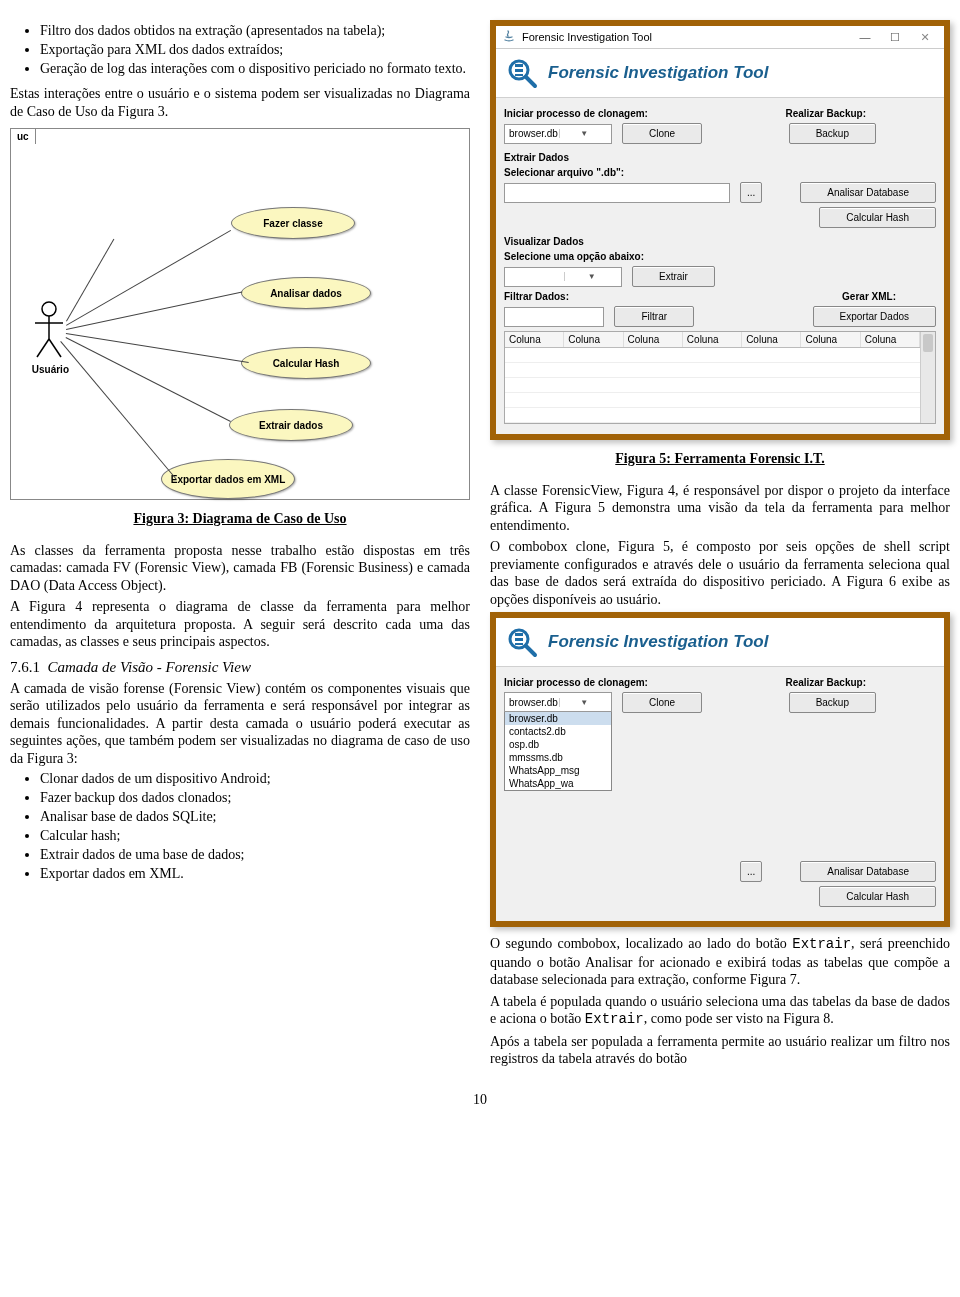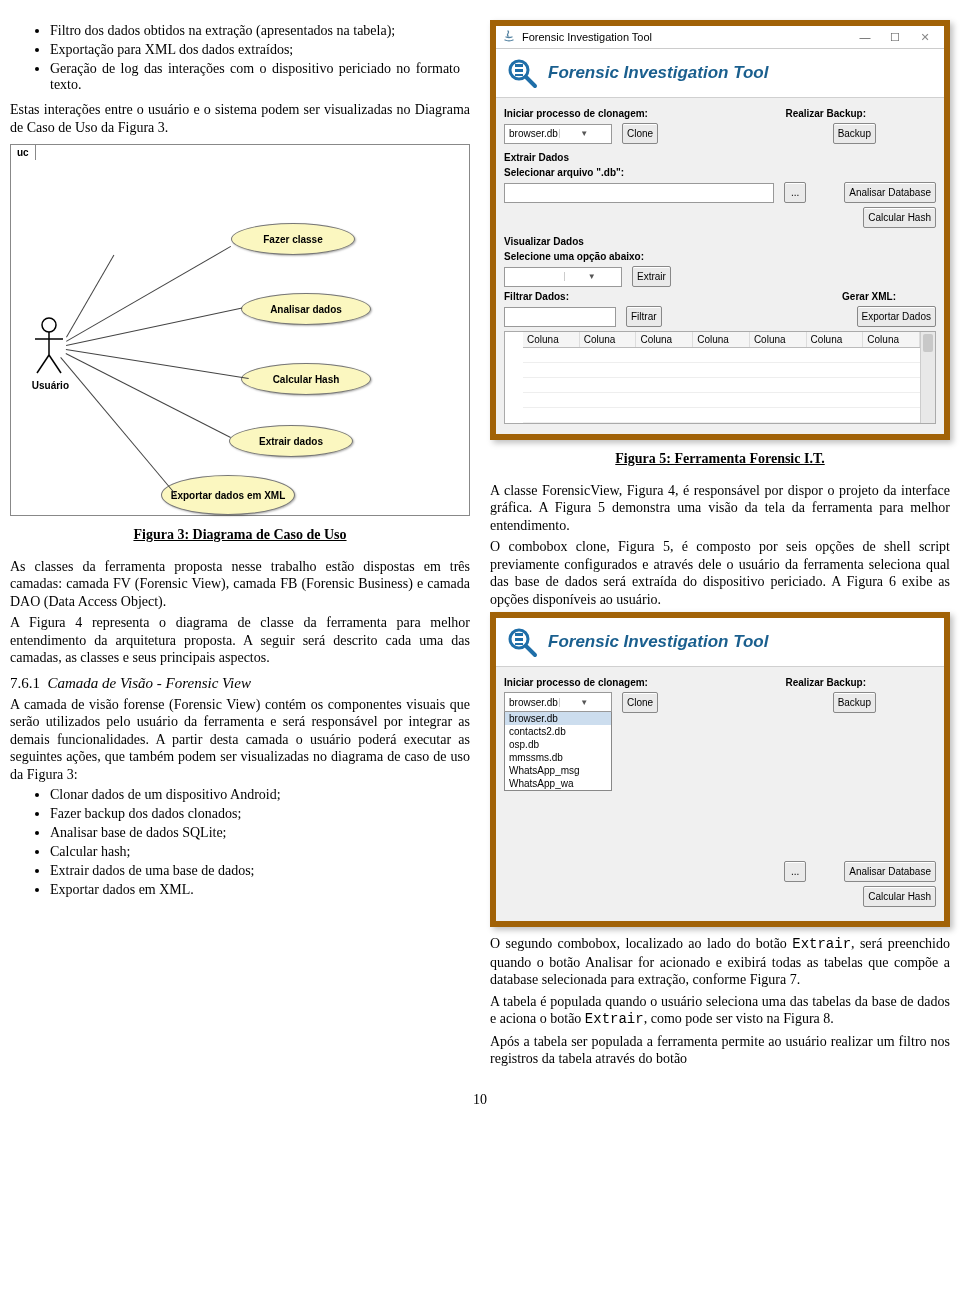--- a/index.html
+++ b/index.html
@@ -14,21 +14,21 @@
   }
   .two-col {
     display: flex;
     gap: 20px;
   }
   .col {
     flex: 1;
     min-width: 0;
   }
   ul { margin: 2px 0 8px 0; padding-left: 30px; }
-  li { margin: 3px 10px; text-align: justify; }
+  li { margin: 3px 0; text-align: justify; }
   p { margin: 4px 0; text-align: justify; line-height: 1.25; }
   .figcap { font-weight: bold; text-align: center; margin: 10px 0 14px 0; text-decoration: underline; }
   .sect-head { font-style: italic; font-size: 15px; margin: 8px 0 4px 0; }
   .sect-num { font-style: normal; }
   .mono { font-family: "Courier New", monospace; }
   .page-num { text-align: center; margin-top: 20px; font-size: 14px; }
 
   
   .app-window {
     border: 6px solid #a16207;
@@ -78,31 +78,31 @@
     border:1px solid #999; height:18px; padding:0 2px 0 4px; min-width:80px;
   }
   .combo span { flex:1; font-size:10px; }
   .combo .arrow { width:14px; text-align:center; font-size:8px; color:#555; border-left:1px solid #ccc; }
   .input {
     background:#fff; border:1px solid #999; height:18px; min-width:60px; flex:1;
   }
   .btn {
     display:inline-flex; align-items:center; justify-content:center;
     background:#eaeaea; border:1px solid #888; border-radius:2px;
-    height:19px; padding:0 4px; font-size:10px; color:#000;
+    height:19px; padding:0 26px; font-size:10px; color:#000;
     box-shadow: inset 0 1px 0 #fff;
   }
   .mini-table {
     border:1px solid #aaa; background:#fff; margin-top:4px;
   }
   .mini-table .thead { display:flex; background:#f5f5f5; border-bottom:1px solid #bbb; }
   .mini-table .th { flex:1; padding:2px 4px; border-right:1px solid #ddd; font-size:10px; color:#000; }
   .mini-table .scrollbar { width:14px; background:#e8e8e8; border-left:1px solid #ccc; display:flex; align-items:flex-start; justify-content:center; }
   .mini-table .scrollbar .thumb { width:10px; height:18px; background:#c8c8c8; margin-top:2px; border-radius:2px;}
-  .mini-table .body-wrap { display:flex;padding-left:18px; }
+  .mini-table .body-wrap { display:flex; }
   .mini-table .tbody { flex:1; }
   .mini-table .trow { height:14px; border-bottom:1px solid #eee; }
   .dropdown-list { background:#fff; border:1px solid #888; margin-top:-1px; }
   .dropdown-list .opt { padding:1px 4px; font-size:10px; }
   .dropdown-list .opt.sel { background:#cde; }
 
   
   .uc-diagram {
     border:1px solid #888;
     background:#fff;

